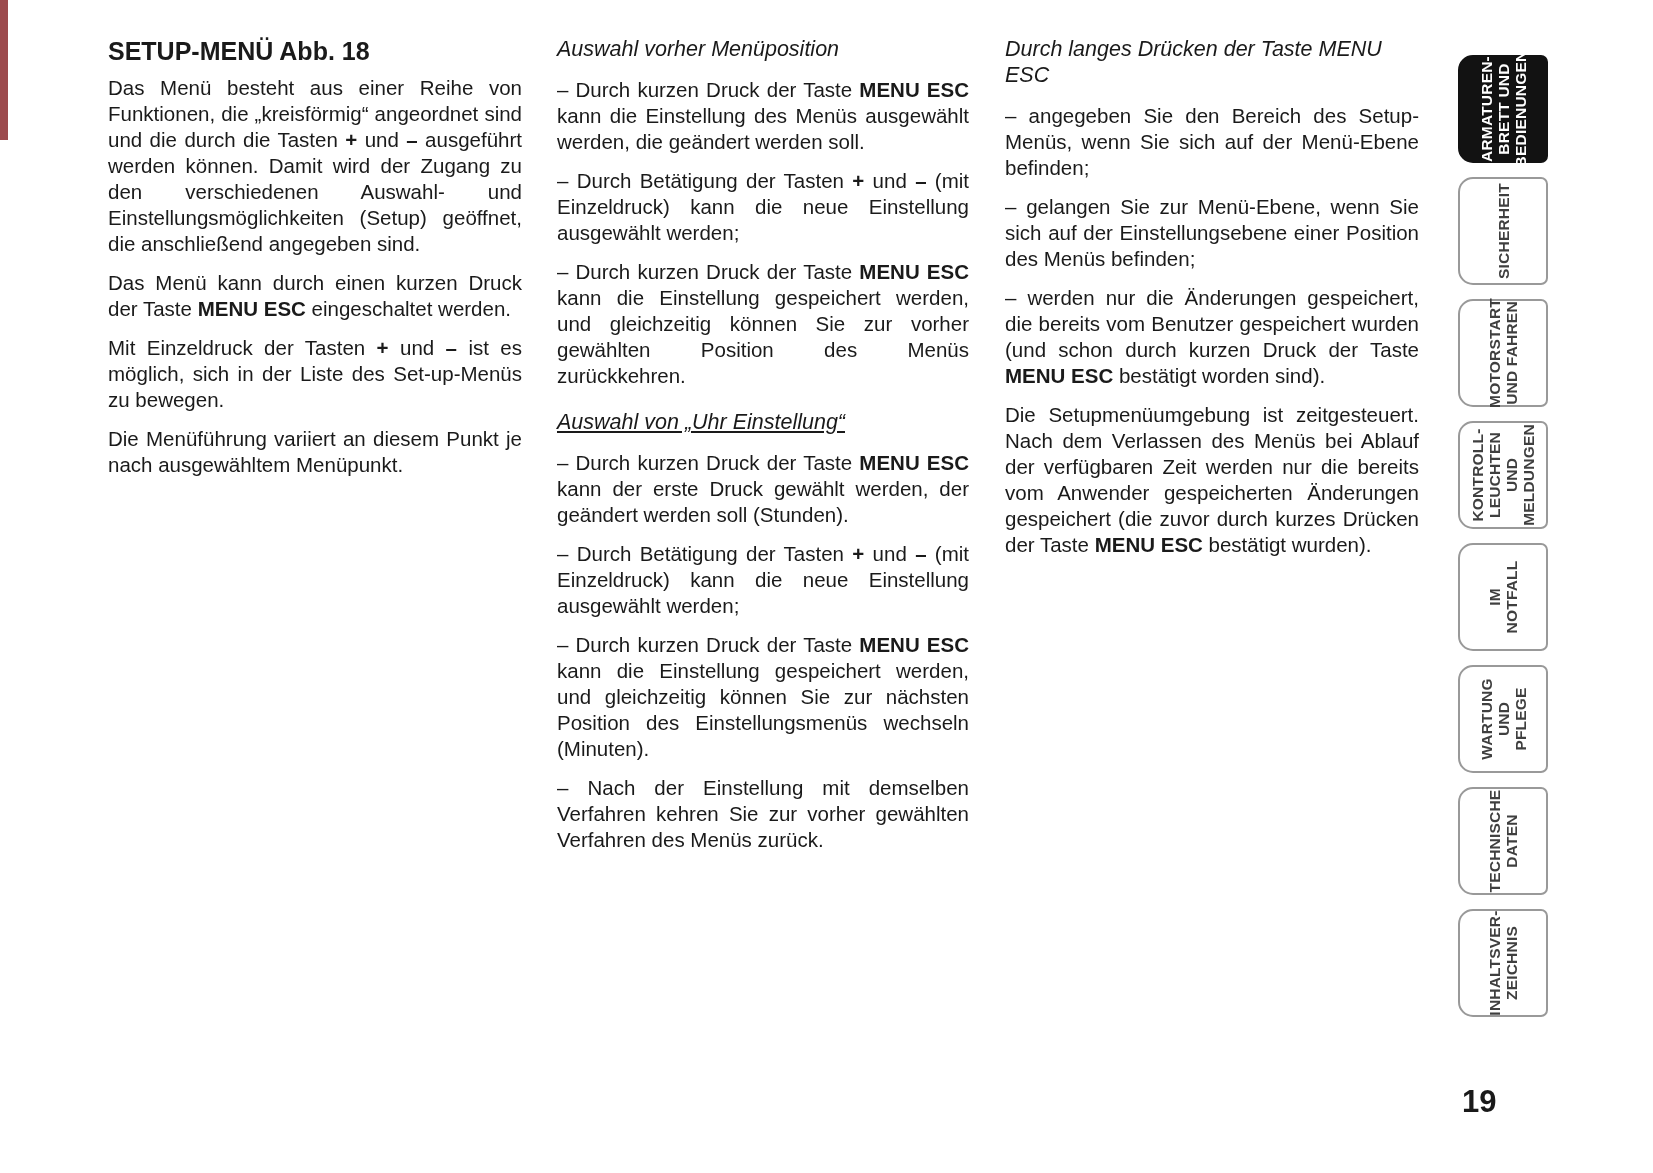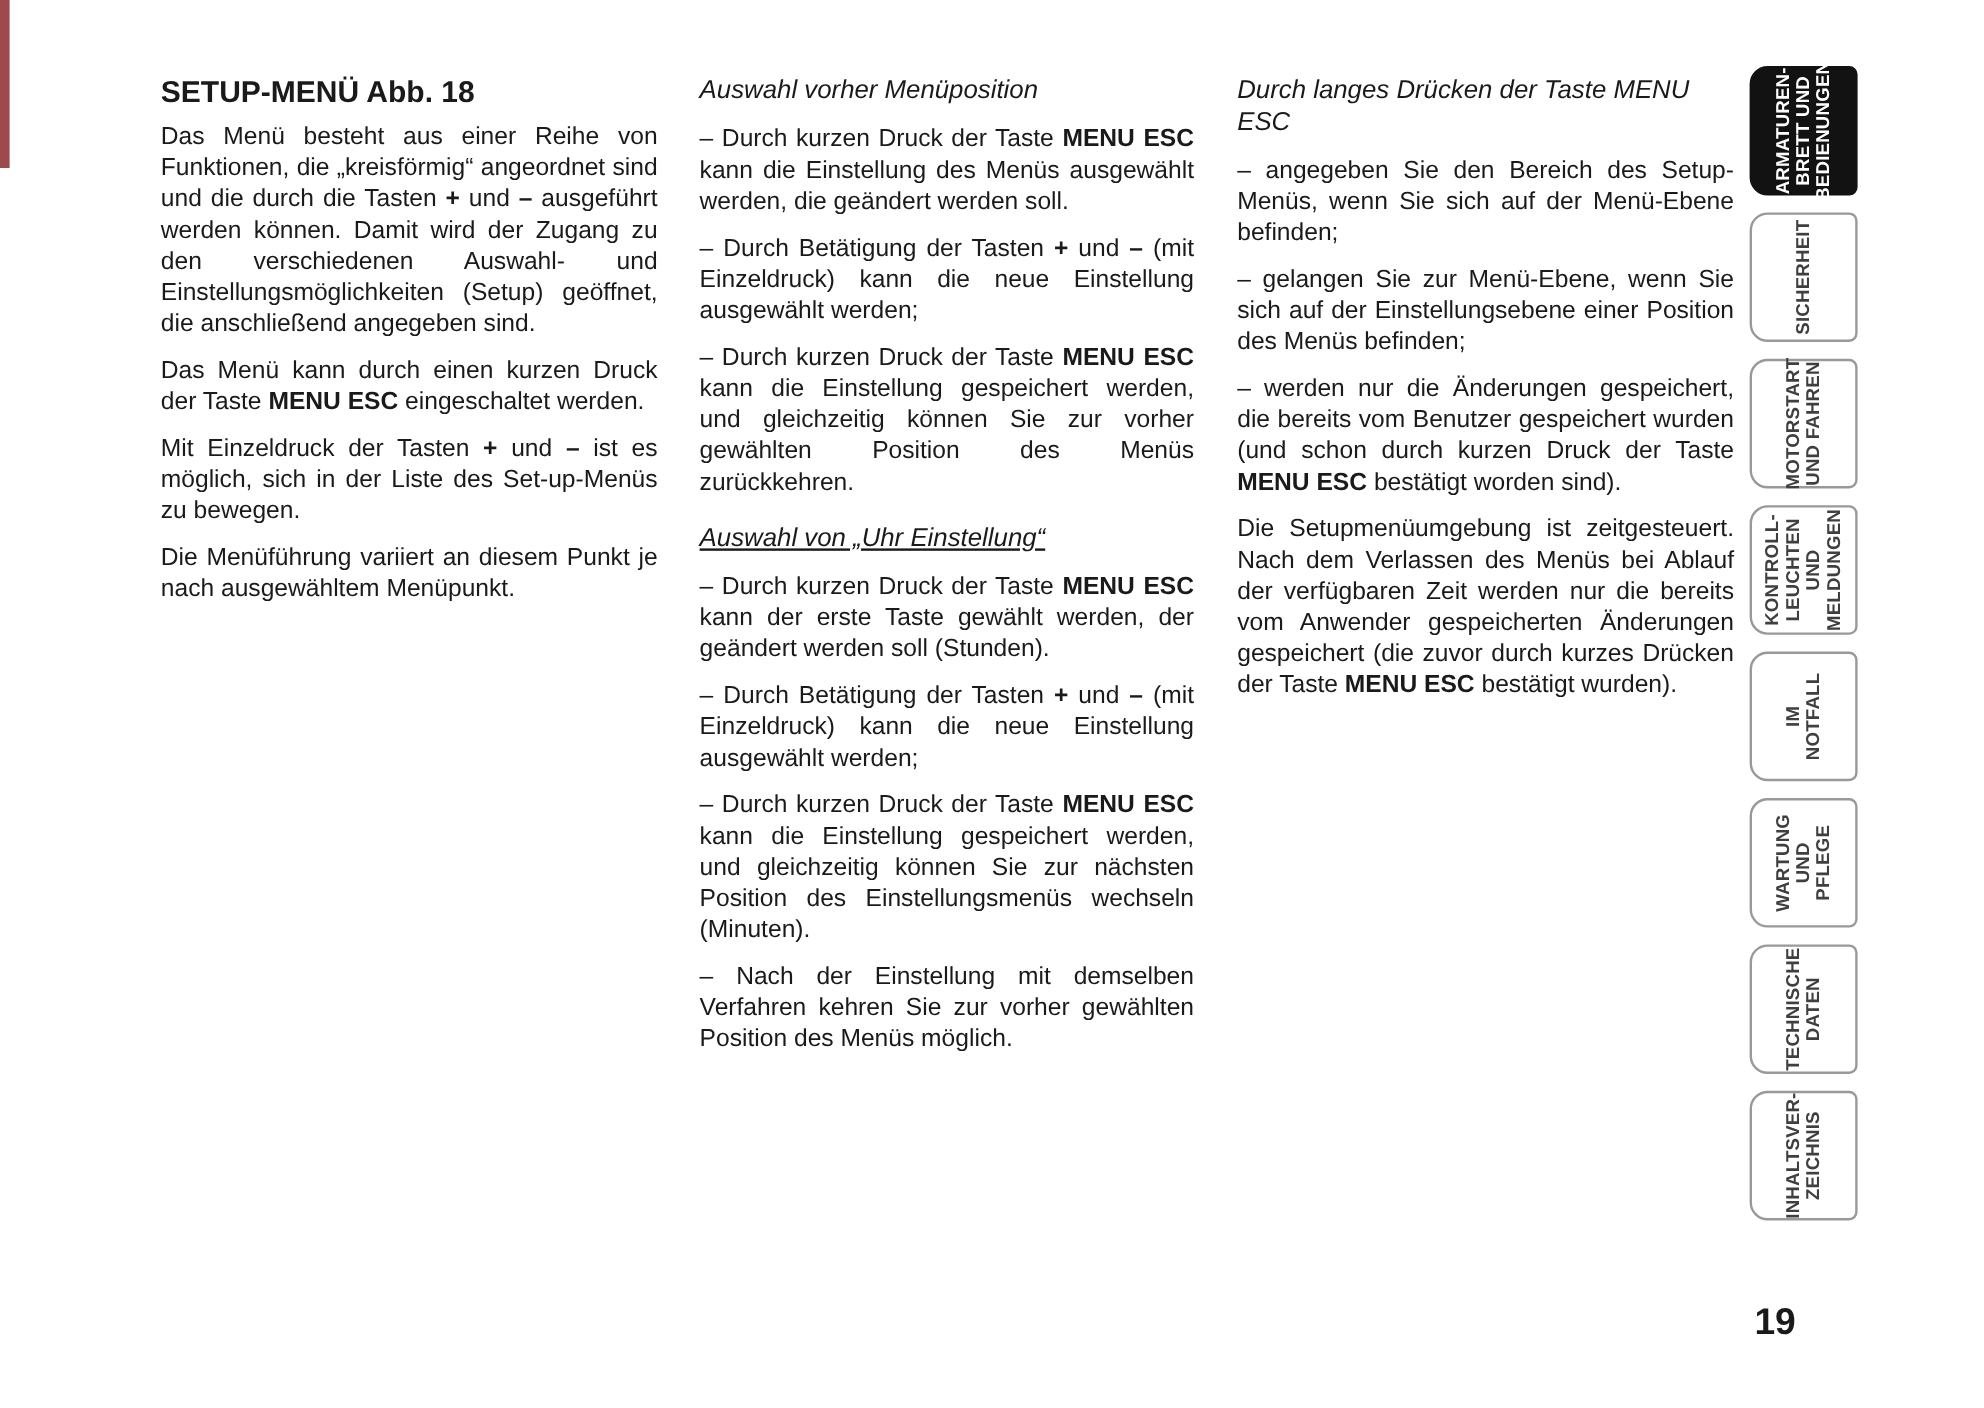--- a/index.html
+++ b/index.html
@@ -12,24 +12,24 @@
 
   .page { position:absolute; inset:0; background:var(--page-bg, #ffffff); }
 
   .scan-artifact {
     position:absolute; left:0; top:0; width:8px; height:140px;
     background:var(--artifact, #8b2a2e); opacity:.85;
   }
 
   
   .col {
-    position:absolute; top:62px;
+    position:absolute; top:36px;
     font-size:20.5px; line-height:26px;
     text-align:justify;
-    hyphens:auto;margin-left:26px; -webkit-hyphens:auto;
+    hyphens:auto; -webkit-hyphens:auto;
   }
   .col-left  { left:108px;  width:414px; }
   .col-mid   { left:557px;  width:412px; }
   .col-right { left:1005px; width:414px; }
 
   .block { margin-bottom:13px; }
   .block.heading {
     font-weight:bold; font-size:25px; line-height:30px;
     text-align:left; margin-bottom:9px; hyphens:none;
   }
@@ -84,24 +84,24 @@
         <div class="block para"><span>Das Menü kann durch einen kurzen Druck der Taste </span><span class="b">MENU ESC</span><span> eingeschaltet werden.</span></div>
         <div class="block para"><span>Mit Einzeldruck der Tasten </span><span class="b">+</span><span> und </span><span class="b">–</span><span> ist es möglich, sich in der Liste des Set-up-Menüs zu bewegen.</span></div>
         <div class="block para"><span>Die Menüführung variiert an diesem Punkt je nach ausgewähltem Menüpunkt.</span></div>
       </section>
     <section class="col col-mid">
         <div class="block subheading"><span>Auswahl vorher Menüposition</span></div>
         <div class="block para"><span>– Durch kurzen Druck der Taste </span><span class="b">MENU ESC</span><span> kann die Einstellung des Menüs ausgewählt werden, die geändert werden soll.</span></div>
         <div class="block para"><span>– Durch Betätigung der Tasten </span><span class="b">+</span><span> und </span><span class="b">–</span><span> (mit Einzeldruck) kann die neue Einstellung ausgewählt werden;</span></div>
         <div class="block para"><span>– Durch kurzen Druck der Taste </span><span class="b">MENU ESC</span><span> kann die Einstellung gespeichert werden, und gleichzeitig können Sie zur vorher gewählten Position des Menüs zurückkehren.</span></div>
         <div class="block subheading"><span>Auswahl von „Uhr Einstellung“</span></div>
-        <div class="block para"><span>– Durch kurzen Druck der Taste </span><span class="b">MENU ESC</span><span> kann der erste Taste gewählt werden, der geändert werden soll (Stunden).</span></div>
+        <div class="block para"><span>– Durch kurzen Druck der Taste </span><span class="b">MENU ESC</span><span> kann der erste Druck gewählt werden, der geändert werden soll (Stunden).</span></div>
         <div class="block para"><span>– Durch Betätigung der Tasten </span><span class="b">+</span><span> und </span><span class="b">–</span><span> (mit Einzeldruck) kann die neue Einstellung ausgewählt werden;</span></div>
         <div class="block para"><span>– Durch kurzen Druck der Taste </span><span class="b">MENU ESC</span><span> kann die Einstellung gespeichert werden, und gleichzeitig können Sie zur nächsten Position des Einstellungsmenüs wechseln (Minuten).</span></div>
-        <div class="block para"><span>– Nach der Einstellung mit demselben Verfahren kehren Sie zur vorher gewählten Position des Menüs möglich.</span></div>
+        <div class="block para"><span>– Nach der Einstellung mit demselben Verfahren kehren Sie zur vorher gewählten Verfahren des Menüs zurück.</span></div>
       </section>
     <section class="col col-right">
         <div class="block subheading"><span>Durch langes Drücken der Taste MENU ESC</span></div>
         <div class="block para"><span>– angegeben Sie den Bereich des Setup-Menüs, wenn Sie sich auf der Menü-Ebene befinden;</span></div>
         <div class="block para"><span>– gelangen Sie zur Menü-Ebene, wenn Sie sich auf der Einstellungsebene einer Position des Menüs befinden;</span></div>
         <div class="block para"><span>– werden nur die Änderungen gespeichert, die bereits vom Benutzer gespeichert wurden (und schon durch kurzen Druck der Taste </span><span class="b">MENU ESC</span><span> bestätigt worden sind).</span></div>
         <div class="block para"><span>Die Setupmenüumgebung ist zeitgesteuert. Nach dem Verlassen des Menüs bei Ablauf der verfügbaren Zeit werden nur die bereits vom Anwender gespeicherten Änderungen gespeichert (die zuvor durch kurzes Drücken der Taste </span><span class="b">MENU ESC</span><span> bestätigt wurden).</span></div>
       </section>
   </main>
 

